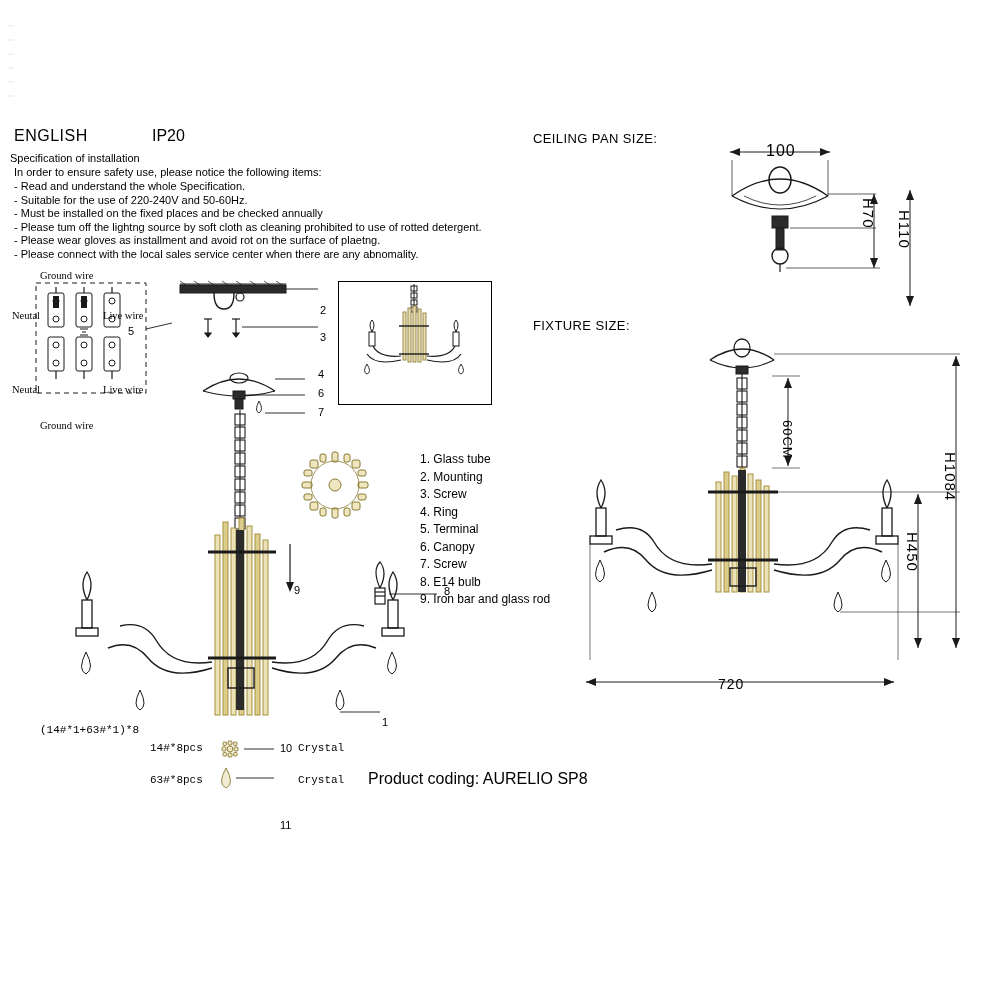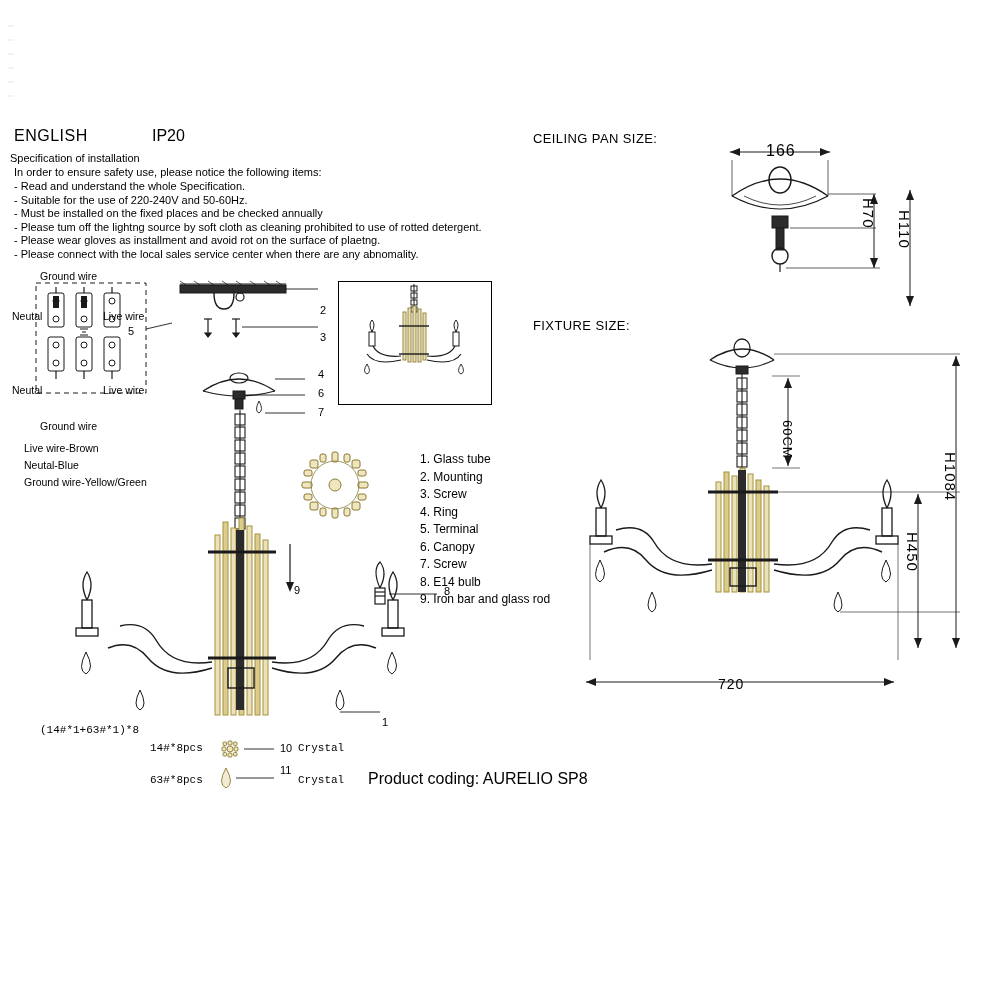--- a/index.html
+++ b/index.html
@@ -42,21 +42,21 @@
   .t-sec {
     font-size: 13px;
     letter-spacing: 0.4px;
   }
   .t-part {
     font-size: 12px;
     line-height: 17.5px;
     margin-top: 33px;
   }
   .t-mono {
-    font-family: Liberation Sans, sans-serif;
+    font-family: Liberation Serif, serif;
     font-size: 10.5px;
   }
   .t-dim {
     font-size: 16px;
     letter-spacing: 1px;
   }
   .t-dim-v {
     font-size: 15px;
     letter-spacing: 1px;
     transform-origin: 0 0;
@@ -168,25 +168,20 @@
     </svg>
   </div>
 
   <div class="abs t-mono" style="left:40px; top:270px;">Ground wire</div>
   <div class="abs t-mono" style="left:12px; top:310px;">Neutal</div>
   <div class="abs t-mono" style="left:103px; top:310px;">Live wire</div>
   <div class="abs t-mono" style="left:12px; top:384px;">Neutal</div>
   <div class="abs t-mono" style="left:103px; top:384px;">Live wire</div>
   <div class="abs t-mono" style="left:40px; top:420px;">Ground wire</div>
 
-  <div class="abs" style="left:24px; top:440px;">
-    <div class="t-mono" style="line-height:17px">Live wire-Brown</div>
-    <div class="t-mono" style="line-height:17px">Neutal-Blue</div>
-    <div class="t-mono" style="line-height:17px">Ground wire-Yellow/Green</div>
-  </div>
 
   <div class="abs" style="left:170px; top:275px; width:160px; height:70px;">
     <svg width="160" height="70" viewBox="0 0 160 70">
 
       <rect x="10" y="10" width="106" height="8" fill="#2b2b2b" stroke="#1a1a1a"></rect>
       <line x1="10" y1="9" x2="116" y2="9" stroke="#1a1a1a" stroke-width="1"></line>
 
       <g stroke="#1a1a1a" stroke-width="0.7">
         <line x1="10" y1="6" x2="16" y2="10"></line>
         <line x1="24" y1="6" x2="30" y2="10"></line>
@@ -432,21 +427,21 @@
   <div class="abs t-num" style="left:280px; top:742px;">10</div>
   <div class="abs t-crys" style="left:298px; top:742px;">Crystal</div>
 
   <div class="abs t-crys" style="left:150px; top:774px;">63#*8pcs</div>
   <div class="abs" style="left:212px; top:764px; width:66px; height:30px;">
     <svg width="66" height="30" viewBox="0 0 66 30">
       <path d="M14 4 q-9 16 0 20 q9 -4 0 -20" fill="#f3ecd4" stroke="#8a7a34" stroke-width="0.9"></path>
       <line x1="24" y1="14" x2="62" y2="14" stroke="#1a1a1a" stroke-width="0.9"></line>
     </svg>
   </div>
-  <div class="abs t-num" style="left:280px; top:764px;">11</div>
+  <div class="abs t-num" style="left:280px; top:819px;">11</div>
   <div class="abs t-crys" style="left:298px; top:774px;">Crystal</div>
 
   <div class="abs t-code" style="left:368px; top:762px;">Product coding: AURELIO SP8</div>
 
   <div class="abs" style="left:700px; top:160px; width:180px; height:140px;">
     <svg width="180" height="140" viewBox="0 0 180 140">
 
       <path d="M32 36 q48 -34 96 0" class="nofill" stroke="#1a1a1a" stroke-width="1.4"></path>
       <path d="M32 36 q48 26 96 0" class="nofill" stroke="#1a1a1a" stroke-width="1.2"></path>
       <path d="M44 36 q36 18 72 0" class="nofill" stroke="#1a1a1a" stroke-width="0.8"></path>
@@ -468,21 +463,21 @@
     </svg>
   </div>
 
   <div class="abs" style="left:726px; top:140px; width:110px; height:20px;">
     <svg width="110" height="20" viewBox="0 0 110 20">
       <line x1="4" y1="12" x2="104" y2="12" stroke="#1a1a1a" stroke-width="1"></line>
       <polygon points="4,12 14,8 14,16" fill="#1a1a1a"></polygon>
       <polygon points="104,12 94,8 94,16" fill="#1a1a1a"></polygon>
     </svg>
   </div>
-  <div class="abs t-dim" style="left:766px; top:142px;">166</div>
+  <div class="abs t-dim" style="left:766px; top:142px;">100</div>
 
   <div class="abs" style="left:866px; top:190px; width:16px; height:82px;">
     <svg width="16" height="82" viewBox="0 0 16 82">
       <line x1="8" y1="4" x2="8" y2="78" stroke="#1a1a1a" stroke-width="1"></line>
       <polygon points="8,4 4,14 12,14" fill="#1a1a1a"></polygon>
       <polygon points="8,78 4,68 12,68" fill="#1a1a1a"></polygon>
     </svg>
   </div>
   <div class="abs t-dim-v vert" style="left:860px; top:198px;">H70</div>
 

